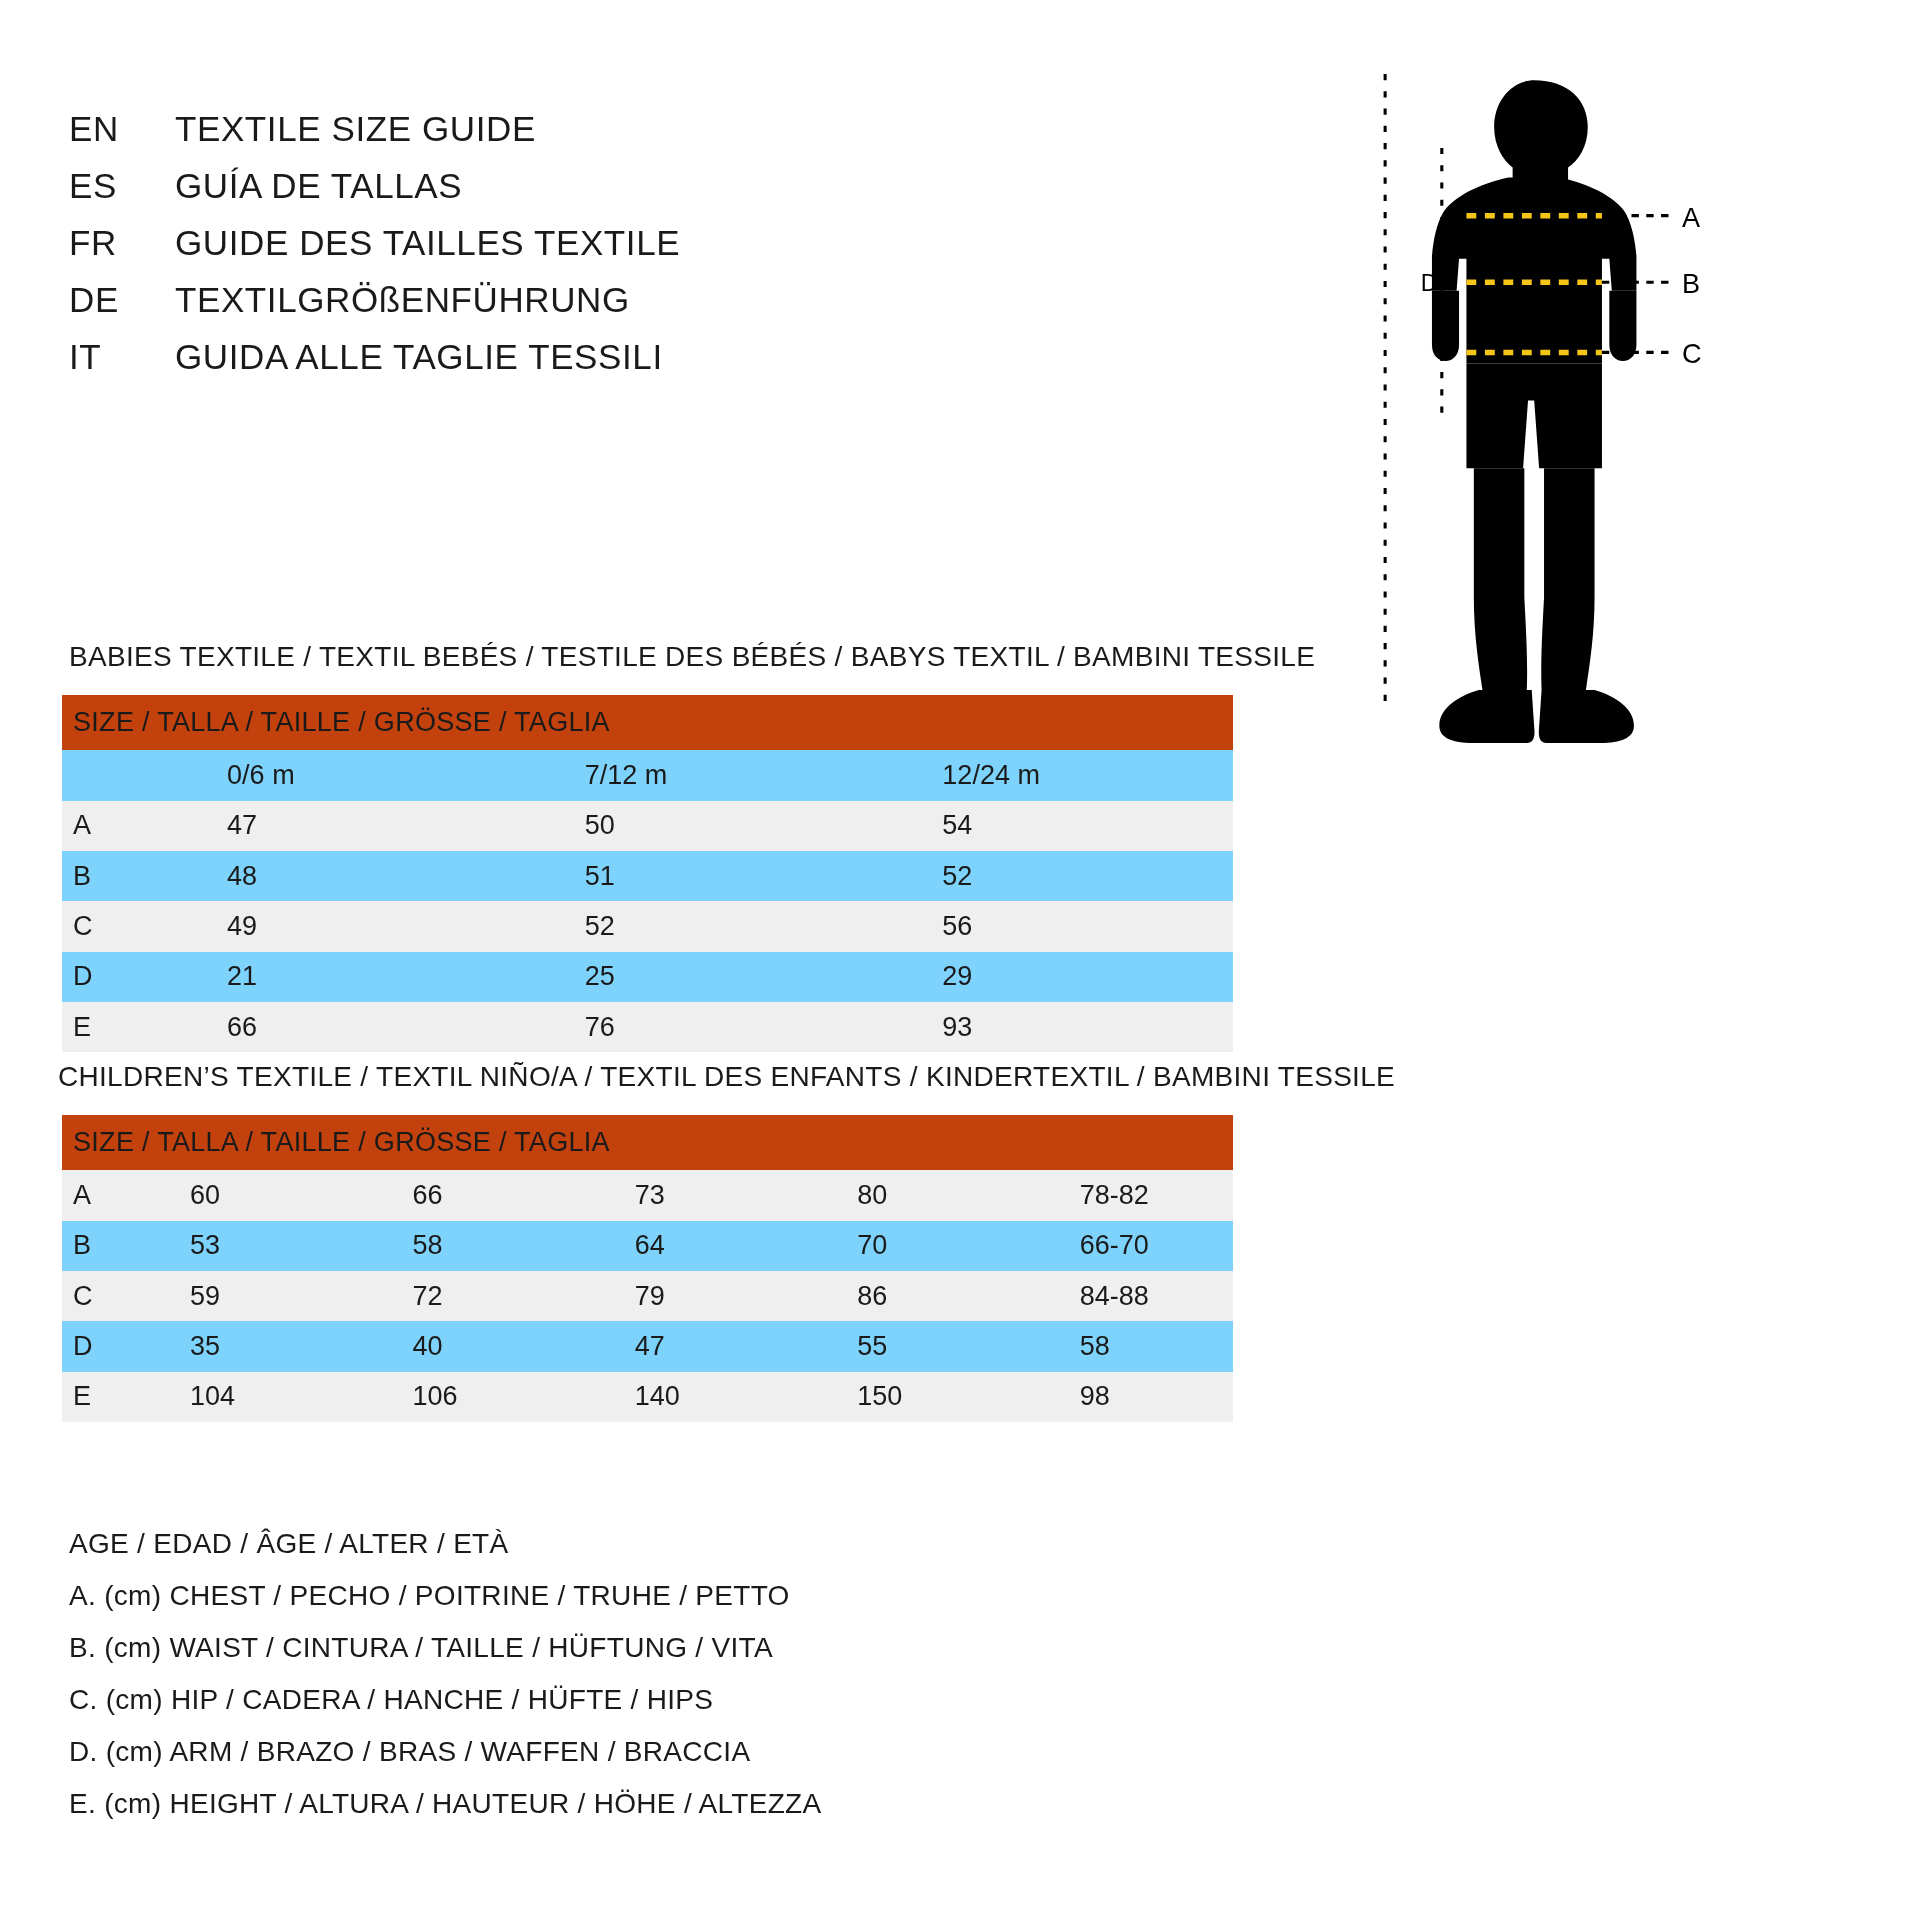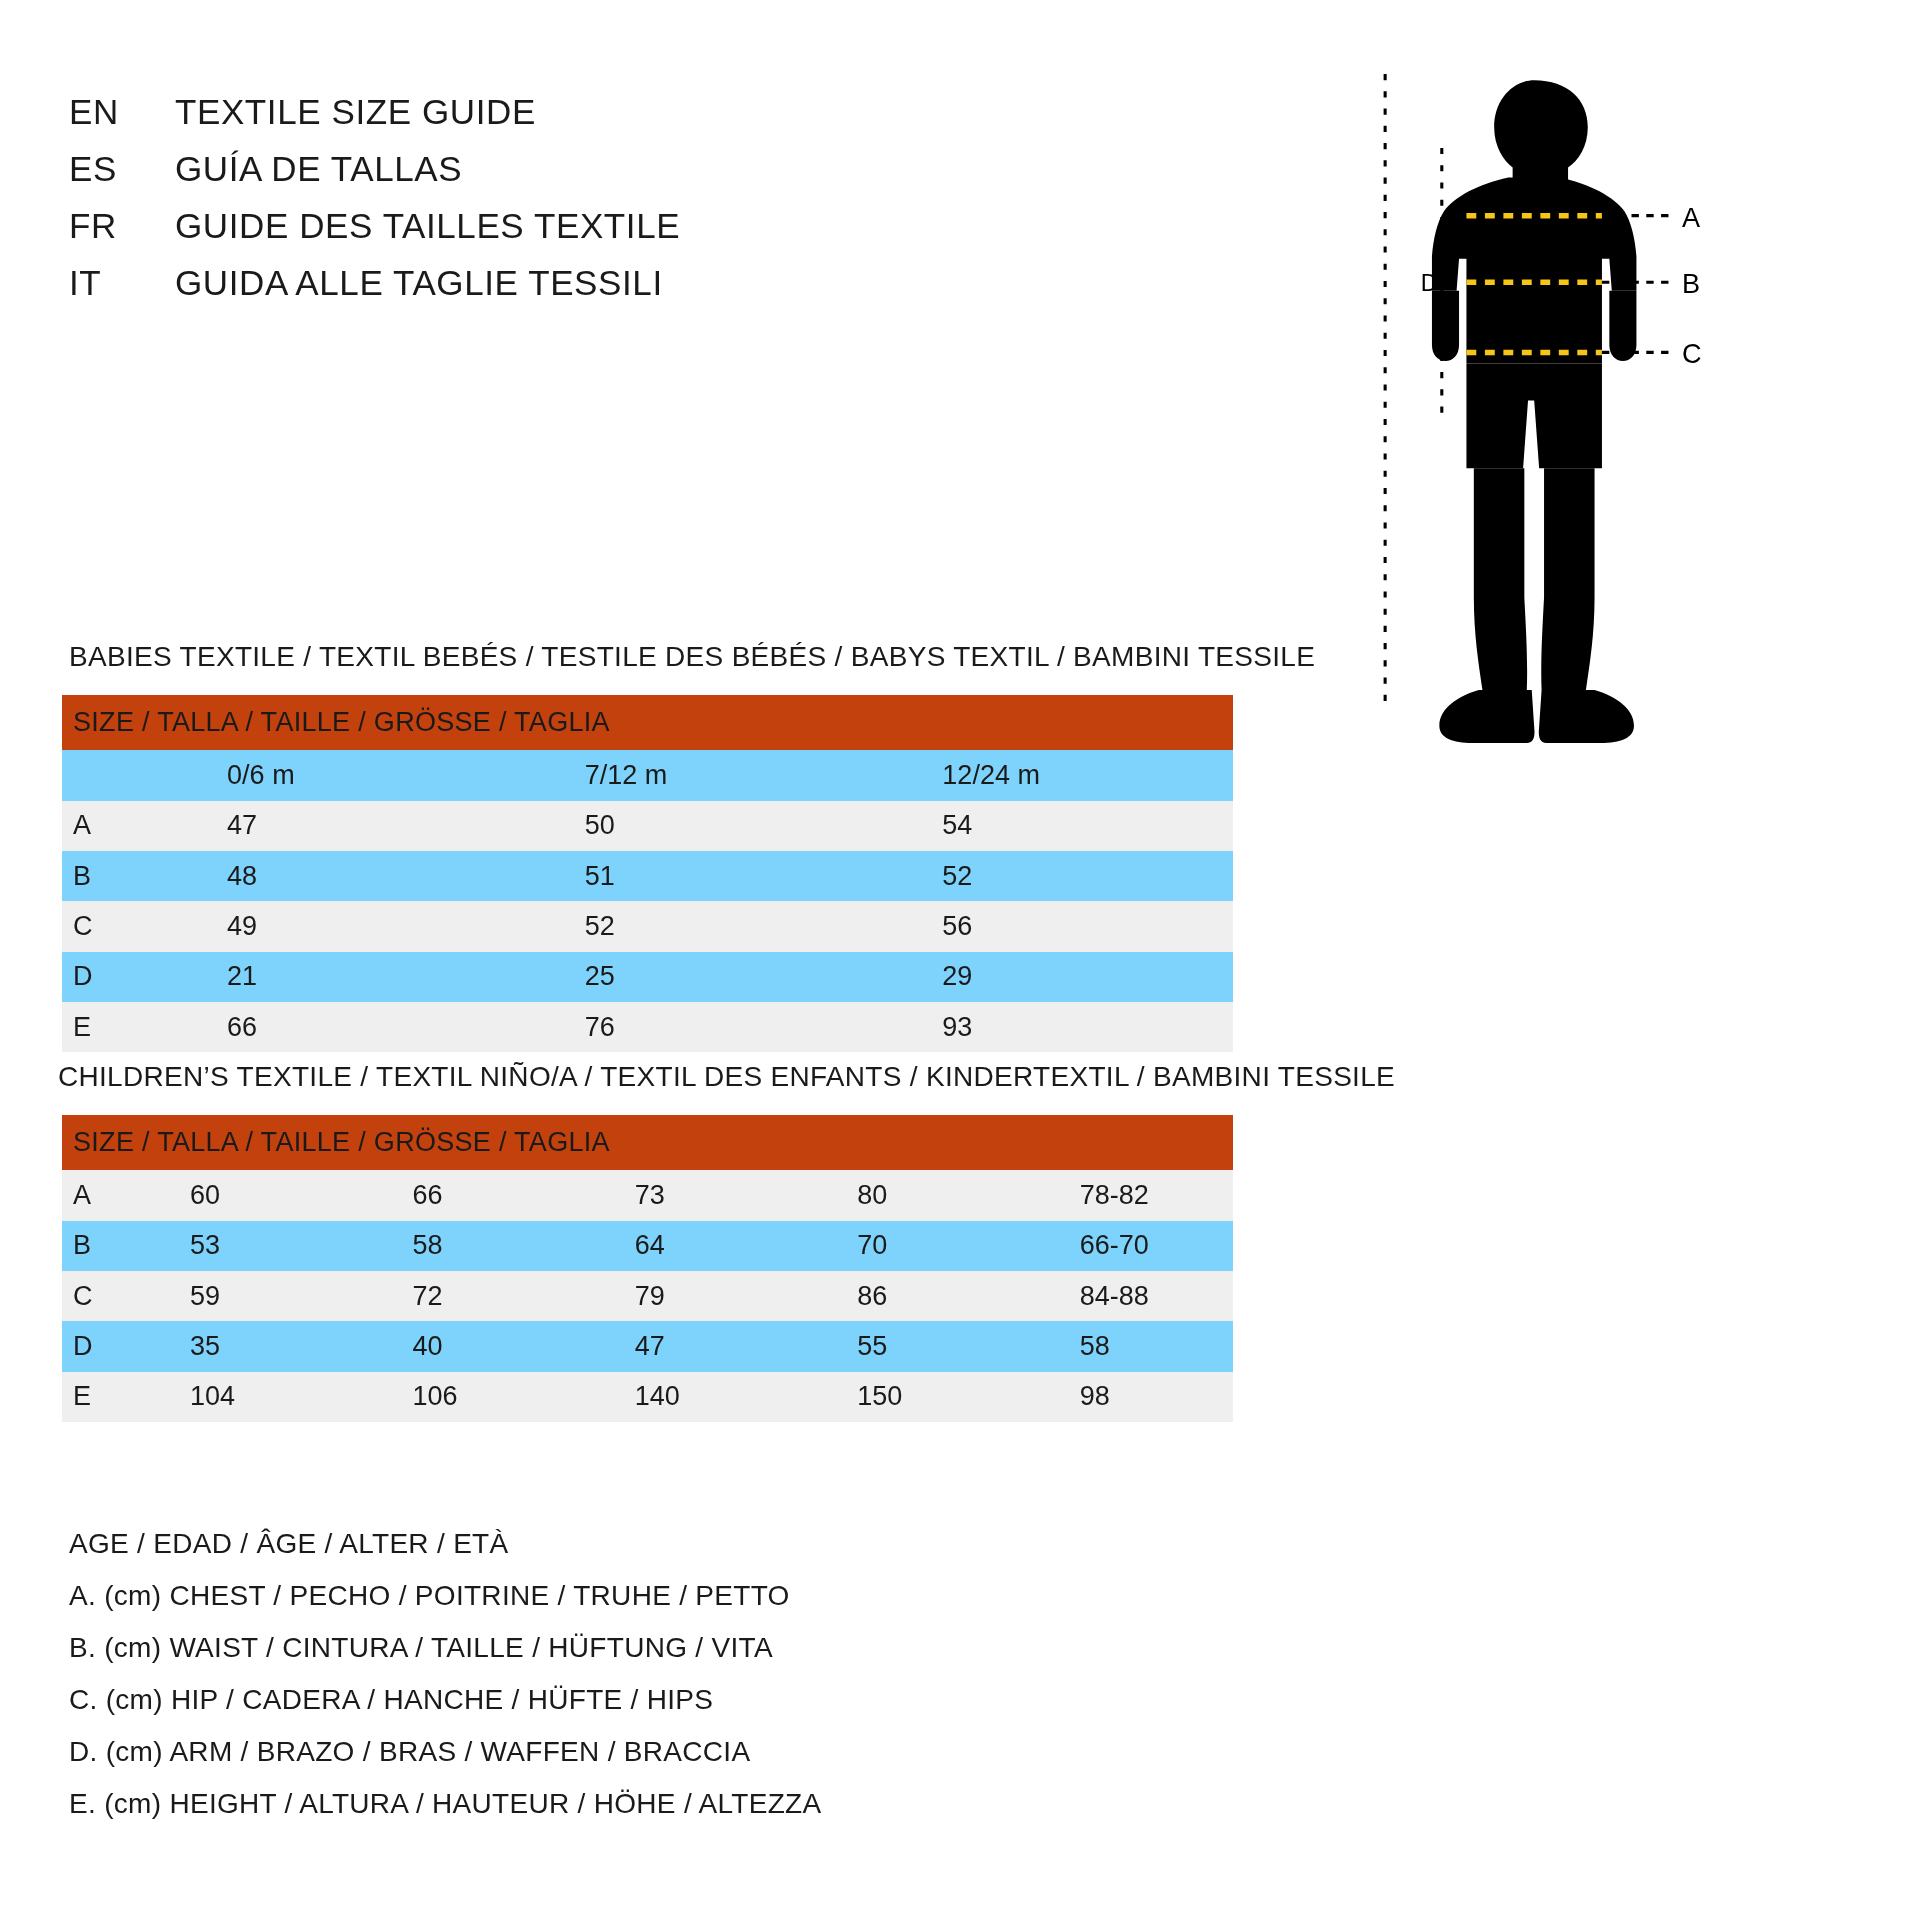--- a/index.html
+++ b/index.html
@@ -17,21 +17,21 @@
   }
 
   
   #lang-block {
     position: absolute;
     left: 69px;
     top: 92px;
   }
   .lang-row {
     display: flex;
-    align-items: flex-start;
+    align-items: flex-end;
     height: 57px;
   }
   .lang-code {
     width: 106px;
     font-size: 35px;
     letter-spacing: 0.6px;
   }
   .lang-title {
     font-size: 35px;
     letter-spacing: 0.6px;
@@ -104,20 +104,24 @@
     <span class="lang-code">EN</span>
     <span class="lang-title">TEXTILE SIZE GUIDE</span>
   </div>
   <div class="lang-row">
     <span class="lang-code">ES</span>
     <span class="lang-title">GUÍA DE TALLAS</span>
   </div>
   <div class="lang-row">
     <span class="lang-code">FR</span>
     <span class="lang-title">GUIDE DES TAILLES TEXTILE</span>
+  </div>
+  <div class="lang-row">
+    <span class="lang-code">DE</span>
+    <span class="lang-title">TEXTILGRÖßENFÜHRUNG</span>
   </div>
   <div class="lang-row">
     <span class="lang-code">IT</span>
     <span class="lang-title">GUIDA ALLE TAGLIE TESSILI</span>
   </div>
 </div>
 
 <div id="figure">
   <svg width="487" height="696" viewBox="0 0 790 1130" xmlns="http://www.w3.org/2000/svg">
 

